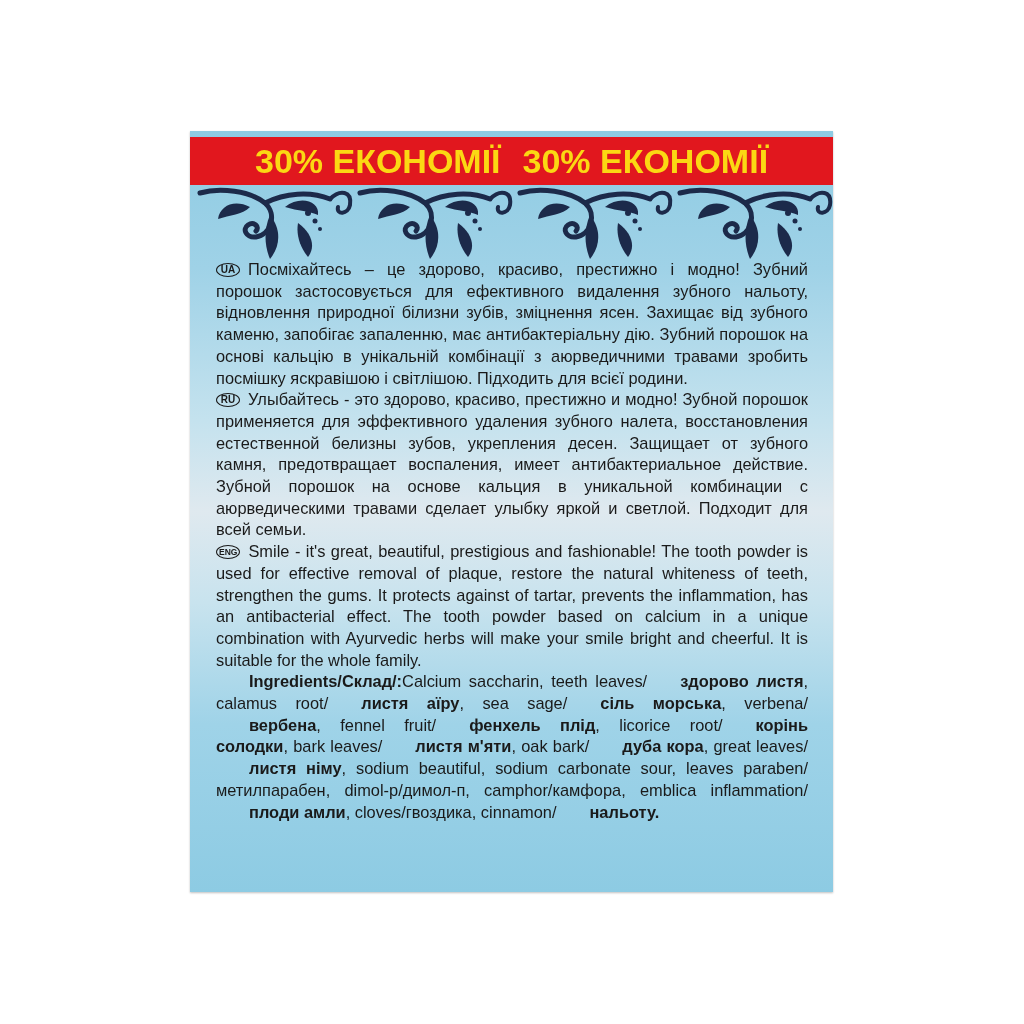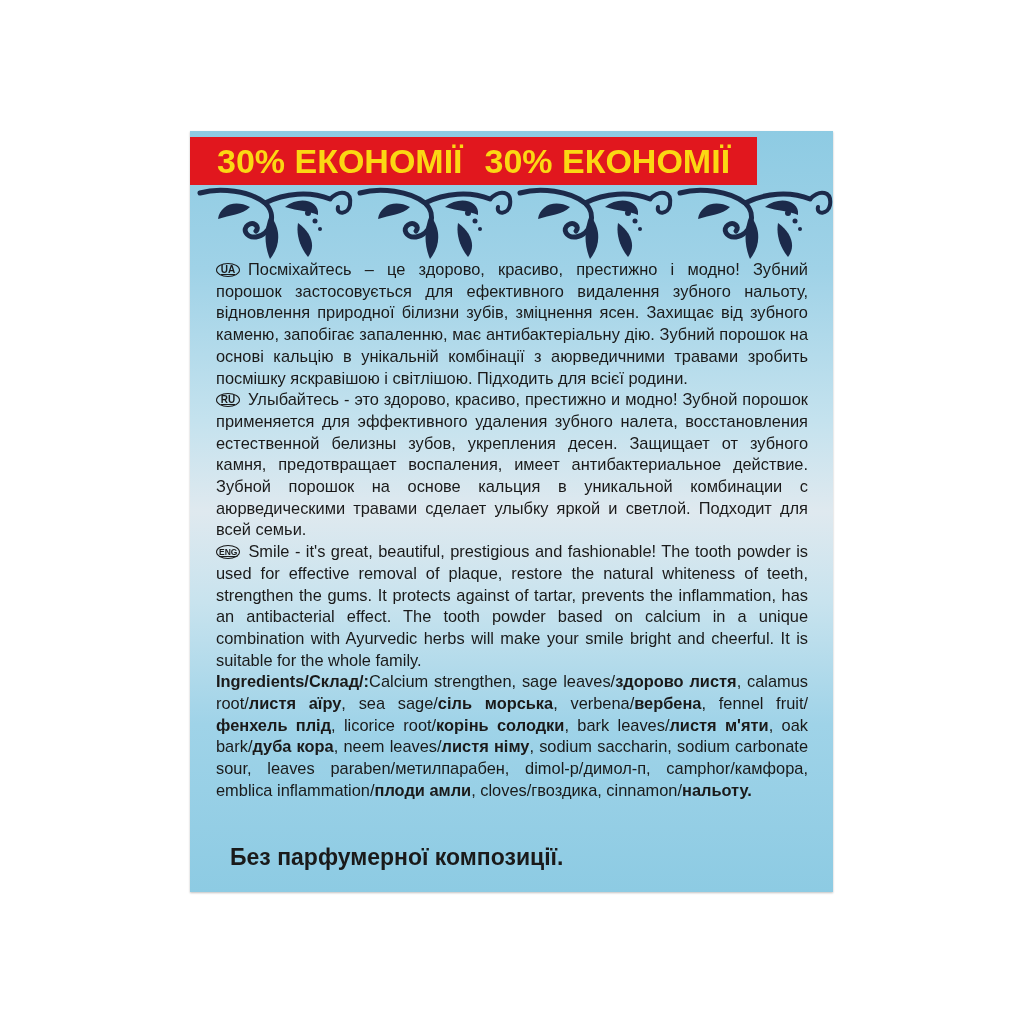--- a/index.html
+++ b/index.html
@@ -8,44 +8,44 @@
     position: relative; overflow: hidden;
     font-family: "Liberation Sans", sans-serif;
   }
   .box {
     position: absolute; left: 190px; top: 131px; width: 643px; height: 761px;
     background: linear-gradient(180deg, #8ecbe3 0%, #9fd2e7 18%, #c4e2ee 38%, #dfe9ef 50%, #c8e3ee 62%, #9fd3e8 78%, #8dcbe3 100%);
     box-shadow: 0 1px 2px rgba(0,0,0,0.25);
     overflow: hidden;
   }
   .banner {
-    position: absolute; left: 0; top: 6px; width: 567px; height: 48px;
+    position: absolute; left: 0; top: 6px; width: 643px; height: 48px;
     background: #e1171e;
     display: flex; align-items: center; justify-content: center; gap: 22px;
     white-space: nowrap;
   }
   .banner span {
     color: #fbd813; font-weight: bold; font-size: 34px; letter-spacing: 0px;
     font-family: "Liberation Sans", sans-serif;
   }
   .ornament {
     position: absolute; left: 0; top: 54px; width: 643px; height: 80px;
   }
   .content {
     position: absolute; left: 26px; top: 128px; width: 592px;
     color: #1a1a1a; font-size: 16.4px; line-height: 21.7px;
   }
   .para { text-align: justify; margin: 0; }
   .lang-badge {
     display: inline-block; border: 1.5px solid #1a1a1a; border-radius: 50%;
     font-size: 10px; line-height: 12px; padding: 0 2px; font-weight: bold;
-    vertical-align: 2px; margin-right: 8px; min-width: 18px; text-align: center; text-decoration: underline;
+    vertical-align: 2px; margin-right: 8px; min-width: 18px; text-align: center;
   }
   .ingredients { text-align: justify; margin: 0; }
-  .ingredients b { font-weight: bold; }
+  .ingredients b { font-weight: bold; margin-left: 33px; }
   .footer-note {
     position: absolute; left: 40px; top: 713px;
     font-size: 23px; font-weight: bold; color: #1a1a1a;
   }
 </style>
 </head>
 <body>
 
 <div class="box">
   <div class="banner">
@@ -77,35 +77,34 @@
     <p class="para">
       <span class="lang-badge">UA</span><span>Посміхайтесь – це здорово, красиво, престижно і модно! Зубний порошок застосовується для ефективного видалення зубного нальоту, відновлення природної білизни зубів, зміцнення ясен. Захищає від зубного каменю, запобігає запаленню, має антибактеріальну дію. Зубний порошок на основі кальцію в унікальній комбінації з аюрведичними травами зробить посмішку яскравішою і світлішою. Підходить для всієї родини.</span>
     </p>
     <p class="para">
       <span class="lang-badge">RU</span><span>Улыбайтесь - это здорово, красиво, престижно и модно! Зубной порошок применяется для эффективного удаления зубного налета, восстановления естественной белизны зубов, укрепления десен. Защищает от зубного камня, предотвращает воспаления, имеет антибактериальное действие. Зубной порошок на основе кальция в уникальной комбинации с аюрведическими травами сделает улыбку яркой и светлой. Подходит для всей семьи.</span>
     </p>
     <p class="para">
       <span class="lang-badge" style="font-size:8.5px;">ENG</span><span>Smile - it's great, beautiful, prestigious and fashionable! The tooth powder is used for effective removal of plaque, restore the natural whiteness of teeth, strengthen the gums. It protects against of tartar, prevents the inflammation, has an antibacterial effect. The tooth powder based on calcium in a unique combination with Ayurvedic herbs will make your smile bright and cheerful. It is suitable for the whole family.</span>
     </p>
     <p class="ingredients">
-      <b>Ingredients/Склад/:</b><span>Calcium strengthen</span>,
-      <span>sage leaves/</span><b>здорово листя</b>,
+      <b>Ingredients/Склад/:</b><span>Calcium saccharin</span>,
+      <span>teeth leaves/</span><b>здорово листя</b>,
       <span>calamus root/</span><b>листя аїру</b>,
       <span>sea sage/</span><b>сіль морська</b>,
       <span>verbena/</span><b>вербена</b>,
       <span>fennel fruit/</span><b>фенхель плід</b>,
       <span>licorice root/</span><b>корінь солодки</b>,
       <span>bark leaves/</span><b>листя м'яти</b>,
       <span>oak bark/</span><b>дуба кора</b>,
-      <span>neem leaves/</span><b>листя німу</b>,
-      <span>sodium saccharin</span>,
+      <span>great leaves/</span><b>листя німу</b>,
+      <span>sodium beautiful</span>,
       <span>sodium carbonate sour</span>,
       <span>leaves paraben/метилпарабен</span>,
       <span>dimol-p/димол-п</span>,
       <span>camphor/камфора</span>,
       <span>emblica inflammation/</span><b>плоди амли</b>,
       <span>cloves/гвоздика</span>,
       <span>cinnamon/</span><b>нальоту.</b>
     </p>
   </div>
 
-  <div class="footer-note">Без парфумерної композиції.</div>
 </div>
 
 </body></html>

